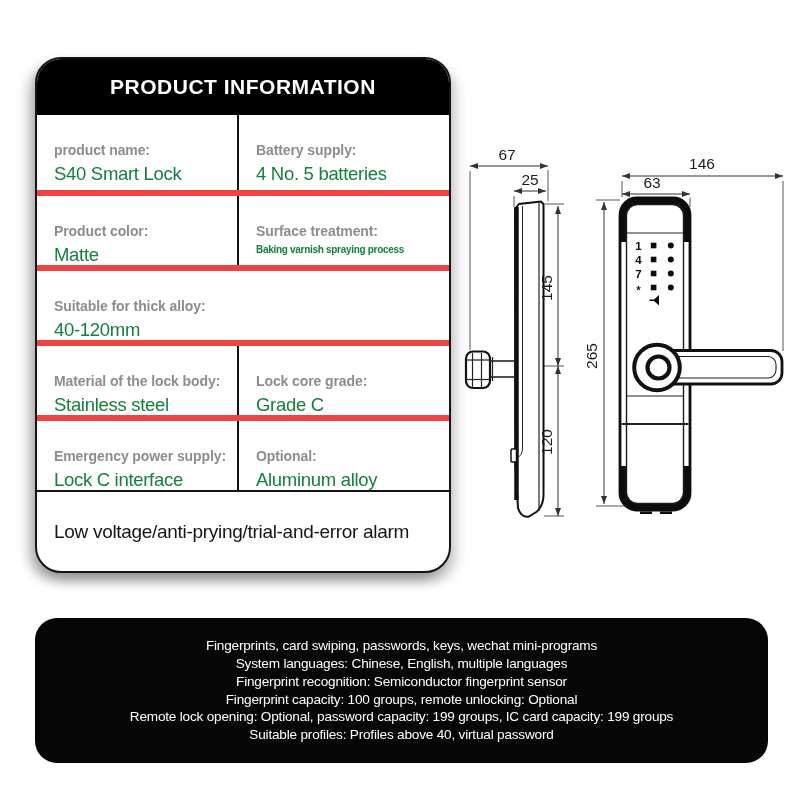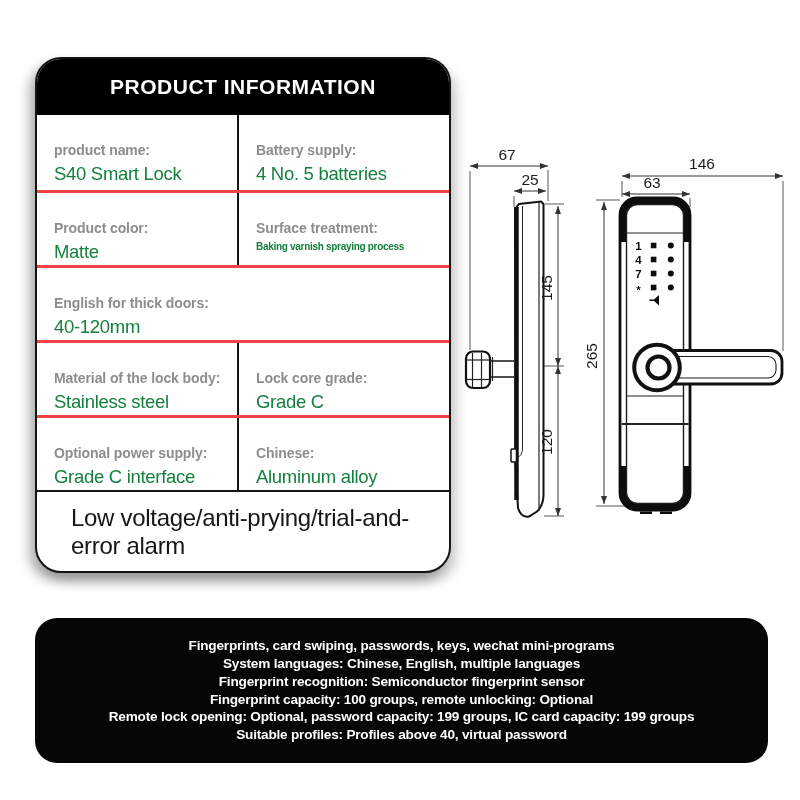--- a/index.html
+++ b/index.html
@@ -11,46 +11,46 @@
   .info-card {
     position:absolute; left:35px; top:57px; width:416px; height:516px;
     background:#fff; border:2px solid #141414; border-radius:26px; overflow:hidden;
     box-shadow:-6px 7px 12px rgba(0,0,0,.30), 6px 9px 12px rgba(0,0,0,.18);
   }
   .card-header {
     height:56px; background:#000; color:#fff; text-align:center;
     line-height:56px; font-size:21px; font-weight:700; letter-spacing:.5px;
   }
   .spec-table { height:456px; display:grid; grid-template-rows:repeat(5,75px) 1fr; }
-  .spec-row { display:grid; grid-template-columns:202px 1fr; border-top:3px solid #ef4444; }
+  .spec-row { display:grid; grid-template-columns:202px 1fr; border-top:6px solid #ef4444; }
   .spec-row:first-child { border-top:none; }
   .spec-cell { padding:27px 8px 0 17px; overflow:hidden; }
   .spec-cell.lcell { border-right:2px solid #141414; }
   .cell-label { font-size:14px; font-weight:700; color:#8d8d8d; letter-spacing:-.1px; margin-bottom:5px; }
   .cell-label.sm { font-size:12.6px; }
   .cell-value { font-size:18.5px; font-weight:400; color:#15803d; letter-spacing:-.3px; }
   .cell-value.sm { font-size:10px; font-weight:700; letter-spacing:-.3px; }
   .footer-row { display:flex; align-items:center; border-top:2px solid #141414; }
-  .footer-text { padding-left:34px; font-size:24px; color:#161616; letter-spacing:-.3px; }
+  .footer-text { padding-left:17px; font-size:19px; color:#161616; letter-spacing:-.3px; }
 
   
   .drawing { position:absolute; left:450px; top:128px; width:350px; height:400px; }
   .dim  { stroke:#333; stroke-width:1; fill:none; }
   .ext  { stroke:#444; stroke-width:.9; fill:none; }
   .ol   { stroke:#111; fill:#fff; }
   .thin { stroke:#222; fill:none; }
   .dimtxt { font-size:15.5px; fill:#1c1c1c; font-family:"Liberation Sans","DejaVu Sans",sans-serif; }
 
   
   .features-banner {
     position:absolute; left:35px; top:618px; width:733px; height:145px;
     background:#060606; border-radius:22px; color:#fff;
     display:flex; flex-direction:column; justify-content:center; align-items:center;
   }
-  .feature-line { font-size:13.6px; font-weight:700; letter-spacing:-.2px; line-height:17.9px; text-align:center; white-space:nowrap; }
+  .feature-line { font-size:13.6px; font-weight:400; letter-spacing:-.2px; line-height:17.9px; text-align:center; white-space:nowrap; }
 </style>
 </head>
 <body>
 
 <div class="stage">
 
   <div class="info-card">
     <div class="card-header">PRODUCT INFORMATION</div>
     <div class="spec-table">
 
@@ -71,43 +71,43 @@
           <div class="cell-value">Matte black/silver/gold</div>
         </div>
         <div class="spec-cell">
           <div class="cell-label">Surface treatment:</div>
           <div class="cell-value sm">Baking varnish spraying process</div>
         </div>
       </div>
 
       <div class="spec-row">
         <div class="spec-cell">
-          <div class="cell-label">English for thick doors:</div>
+          <div class="cell-label">Suitable for thick alloy:</div>
           <div class="cell-value">40-120mm</div>
         </div>
       </div>
 
       <div class="spec-row">
         <div class="spec-cell lcell">
           <div class="cell-label">Material of the lock body:</div>
           <div class="cell-value">Stainless steel</div>
         </div>
         <div class="spec-cell">
           <div class="cell-label">Lock core grade:</div>
           <div class="cell-value">Grade C</div>
         </div>
       </div>
 
       <div class="spec-row">
         <div class="spec-cell lcell">
-          <div class="cell-label">Optional power supply:</div>
-          <div class="cell-value">Grade C interface</div>
-        </div>
-        <div class="spec-cell">
-          <div class="cell-label">Chinese:</div>
+          <div class="cell-label">Emergency power supply:</div>
+          <div class="cell-value">Lock C interface</div>
+        </div>
+        <div class="spec-cell">
+          <div class="cell-label">Optional:</div>
           <div class="cell-value">Aluminum alloy</div>
         </div>
       </div>
 
       <div class="footer-row">
         <div class="footer-text">Low voltage/anti-prying/trial-and-error alarm</div>
       </div>
 
     </div>
   </div>

